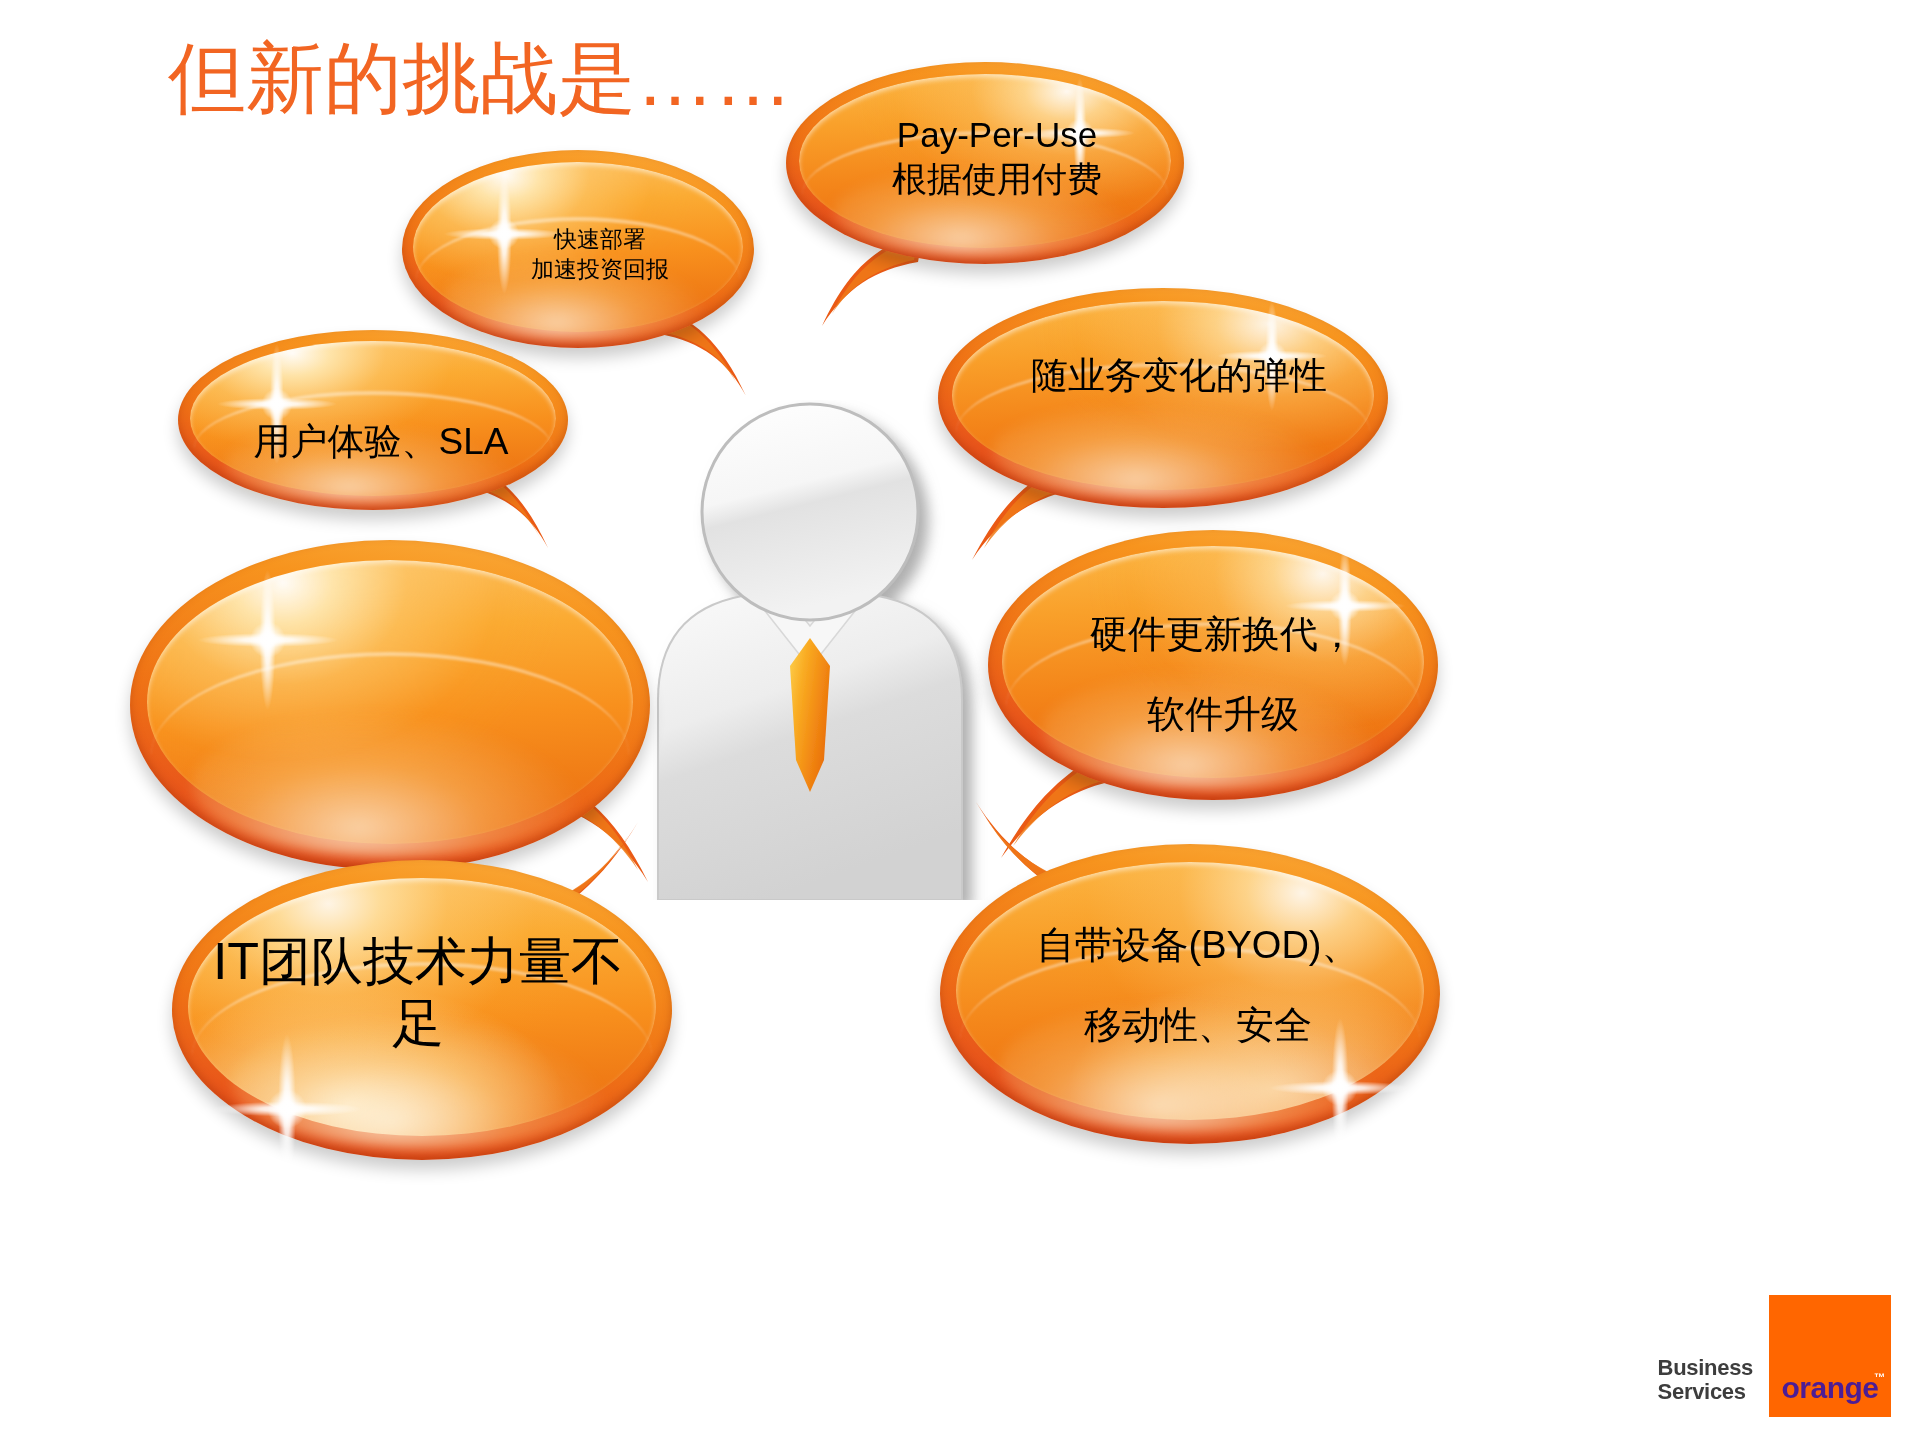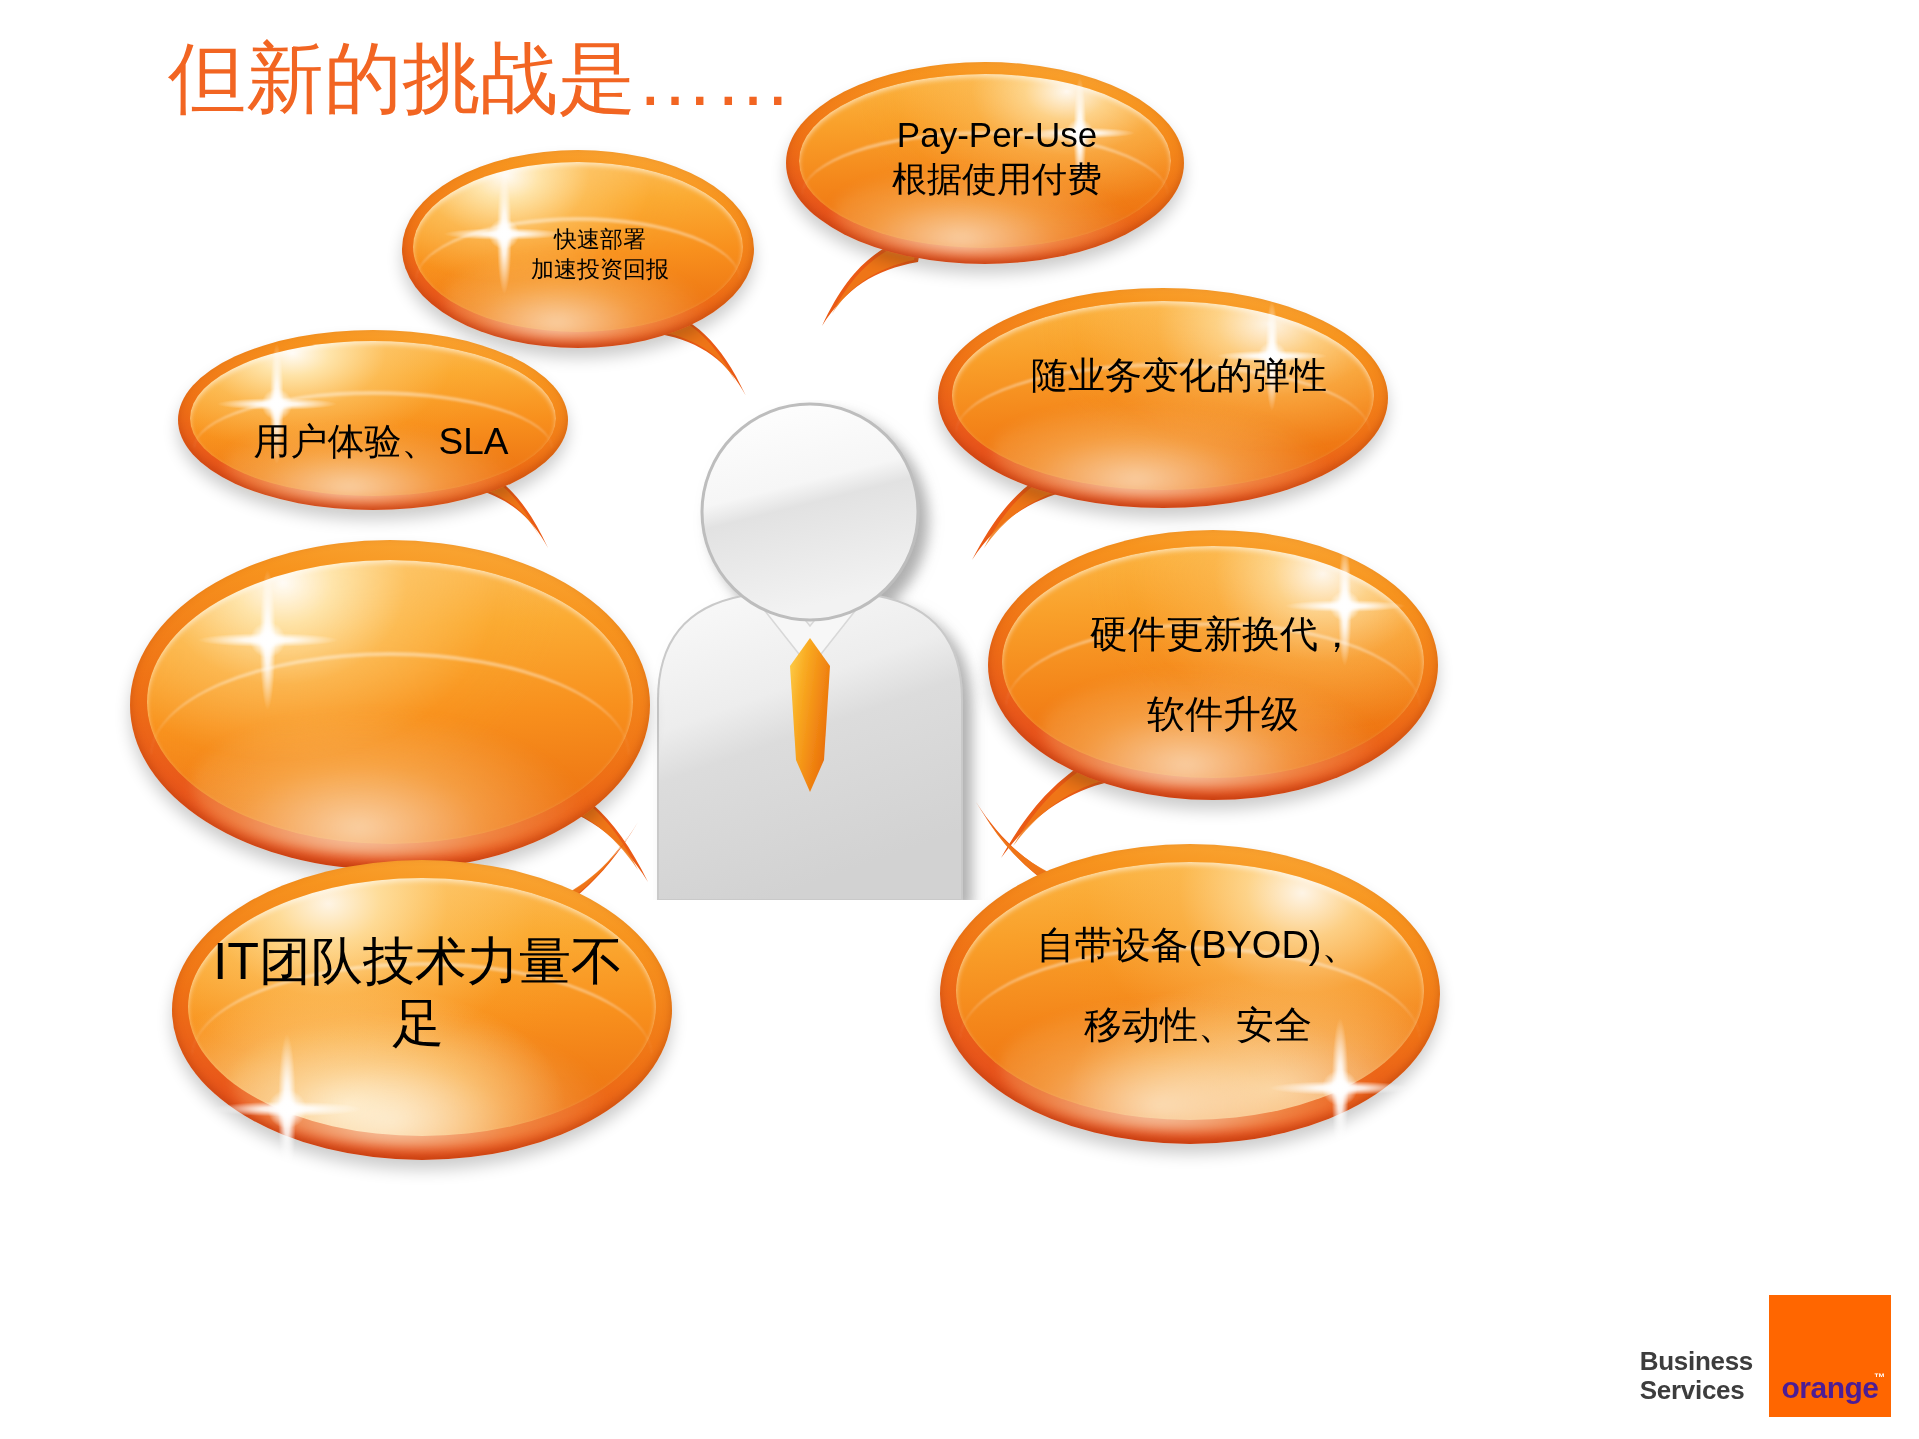--- a/index.html
+++ b/index.html
@@ -146,21 +146,21 @@
 
   
   #brand {
     position: absolute;
     right: 28px; bottom: 22px;
     display: flex;
     align-items: flex-end;
     z-index: 20;
   }
   #brand-words {
-    font-size: 26px;
+    font-size: 22px;
     font-weight: bold;
     color: #3d3d3d;
     line-height: 1.12;
     text-align: left;
     margin-right: 16px;
     margin-bottom: 12px;
     letter-spacing: -0.3px;
   }
   #orange-logo {
     width: 122px; height: 122px;

